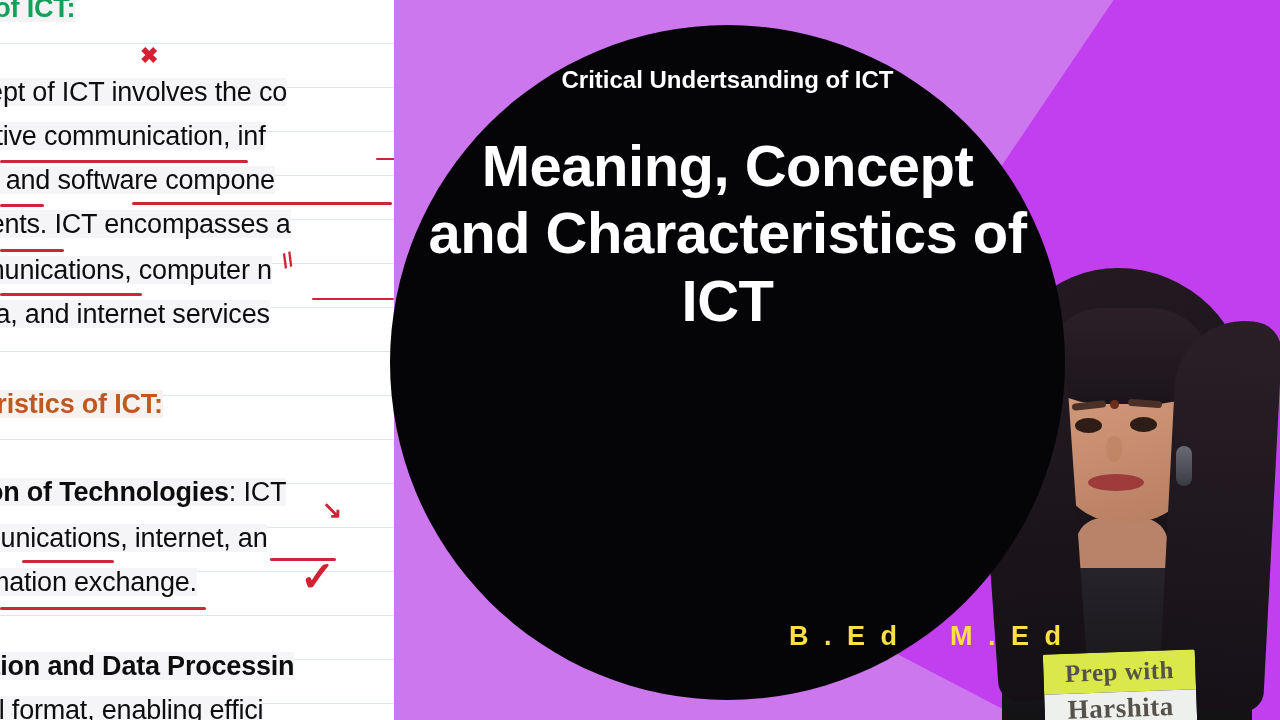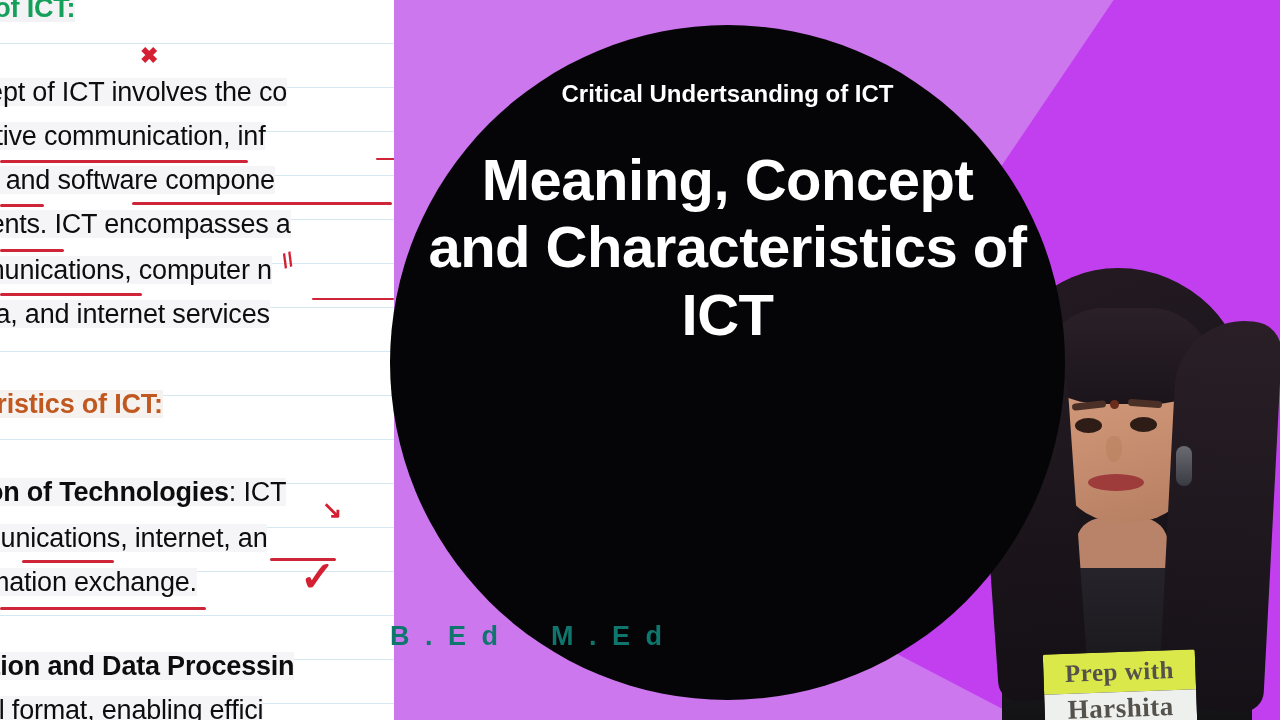--- a/index.html
+++ b/index.html
@@ -280,21 +280,21 @@
     z-index: 5;
   }
   .circle-content {
     position: absolute;
     inset: 0;
     display: flex;
     flex-direction: column;
     align-items: center;
   }
   .subtitle {
-    margin-top: 50px;
+    margin-top: 36px;
     width: 430px;
     text-align: center;
     color: #ffffff;
     font-weight: bold;
     font-size: 24px;
     line-height: 1.55;
   }
   .title {
     margin-top: 34px;
     width: 600px;
@@ -303,22 +303,22 @@
     font-weight: bold;
     font-size: 58px;
     line-height: 1.16;
     letter-spacing: -0.5px;
   }
   .degrees {
     position: absolute;
     left: 0;
     right: 0;
     bottom: 48px;
-    text-align: left;
-    color: #0f766e;
+    text-align: right;
+    color: #fde047;
     font-weight: bold;
     font-size: 27px;
     letter-spacing: 4px;
   }
   .degrees .gap { display: inline-block; width: 26px; }
 </style>
 </head>
 <body>
 
 <div id="stage">

